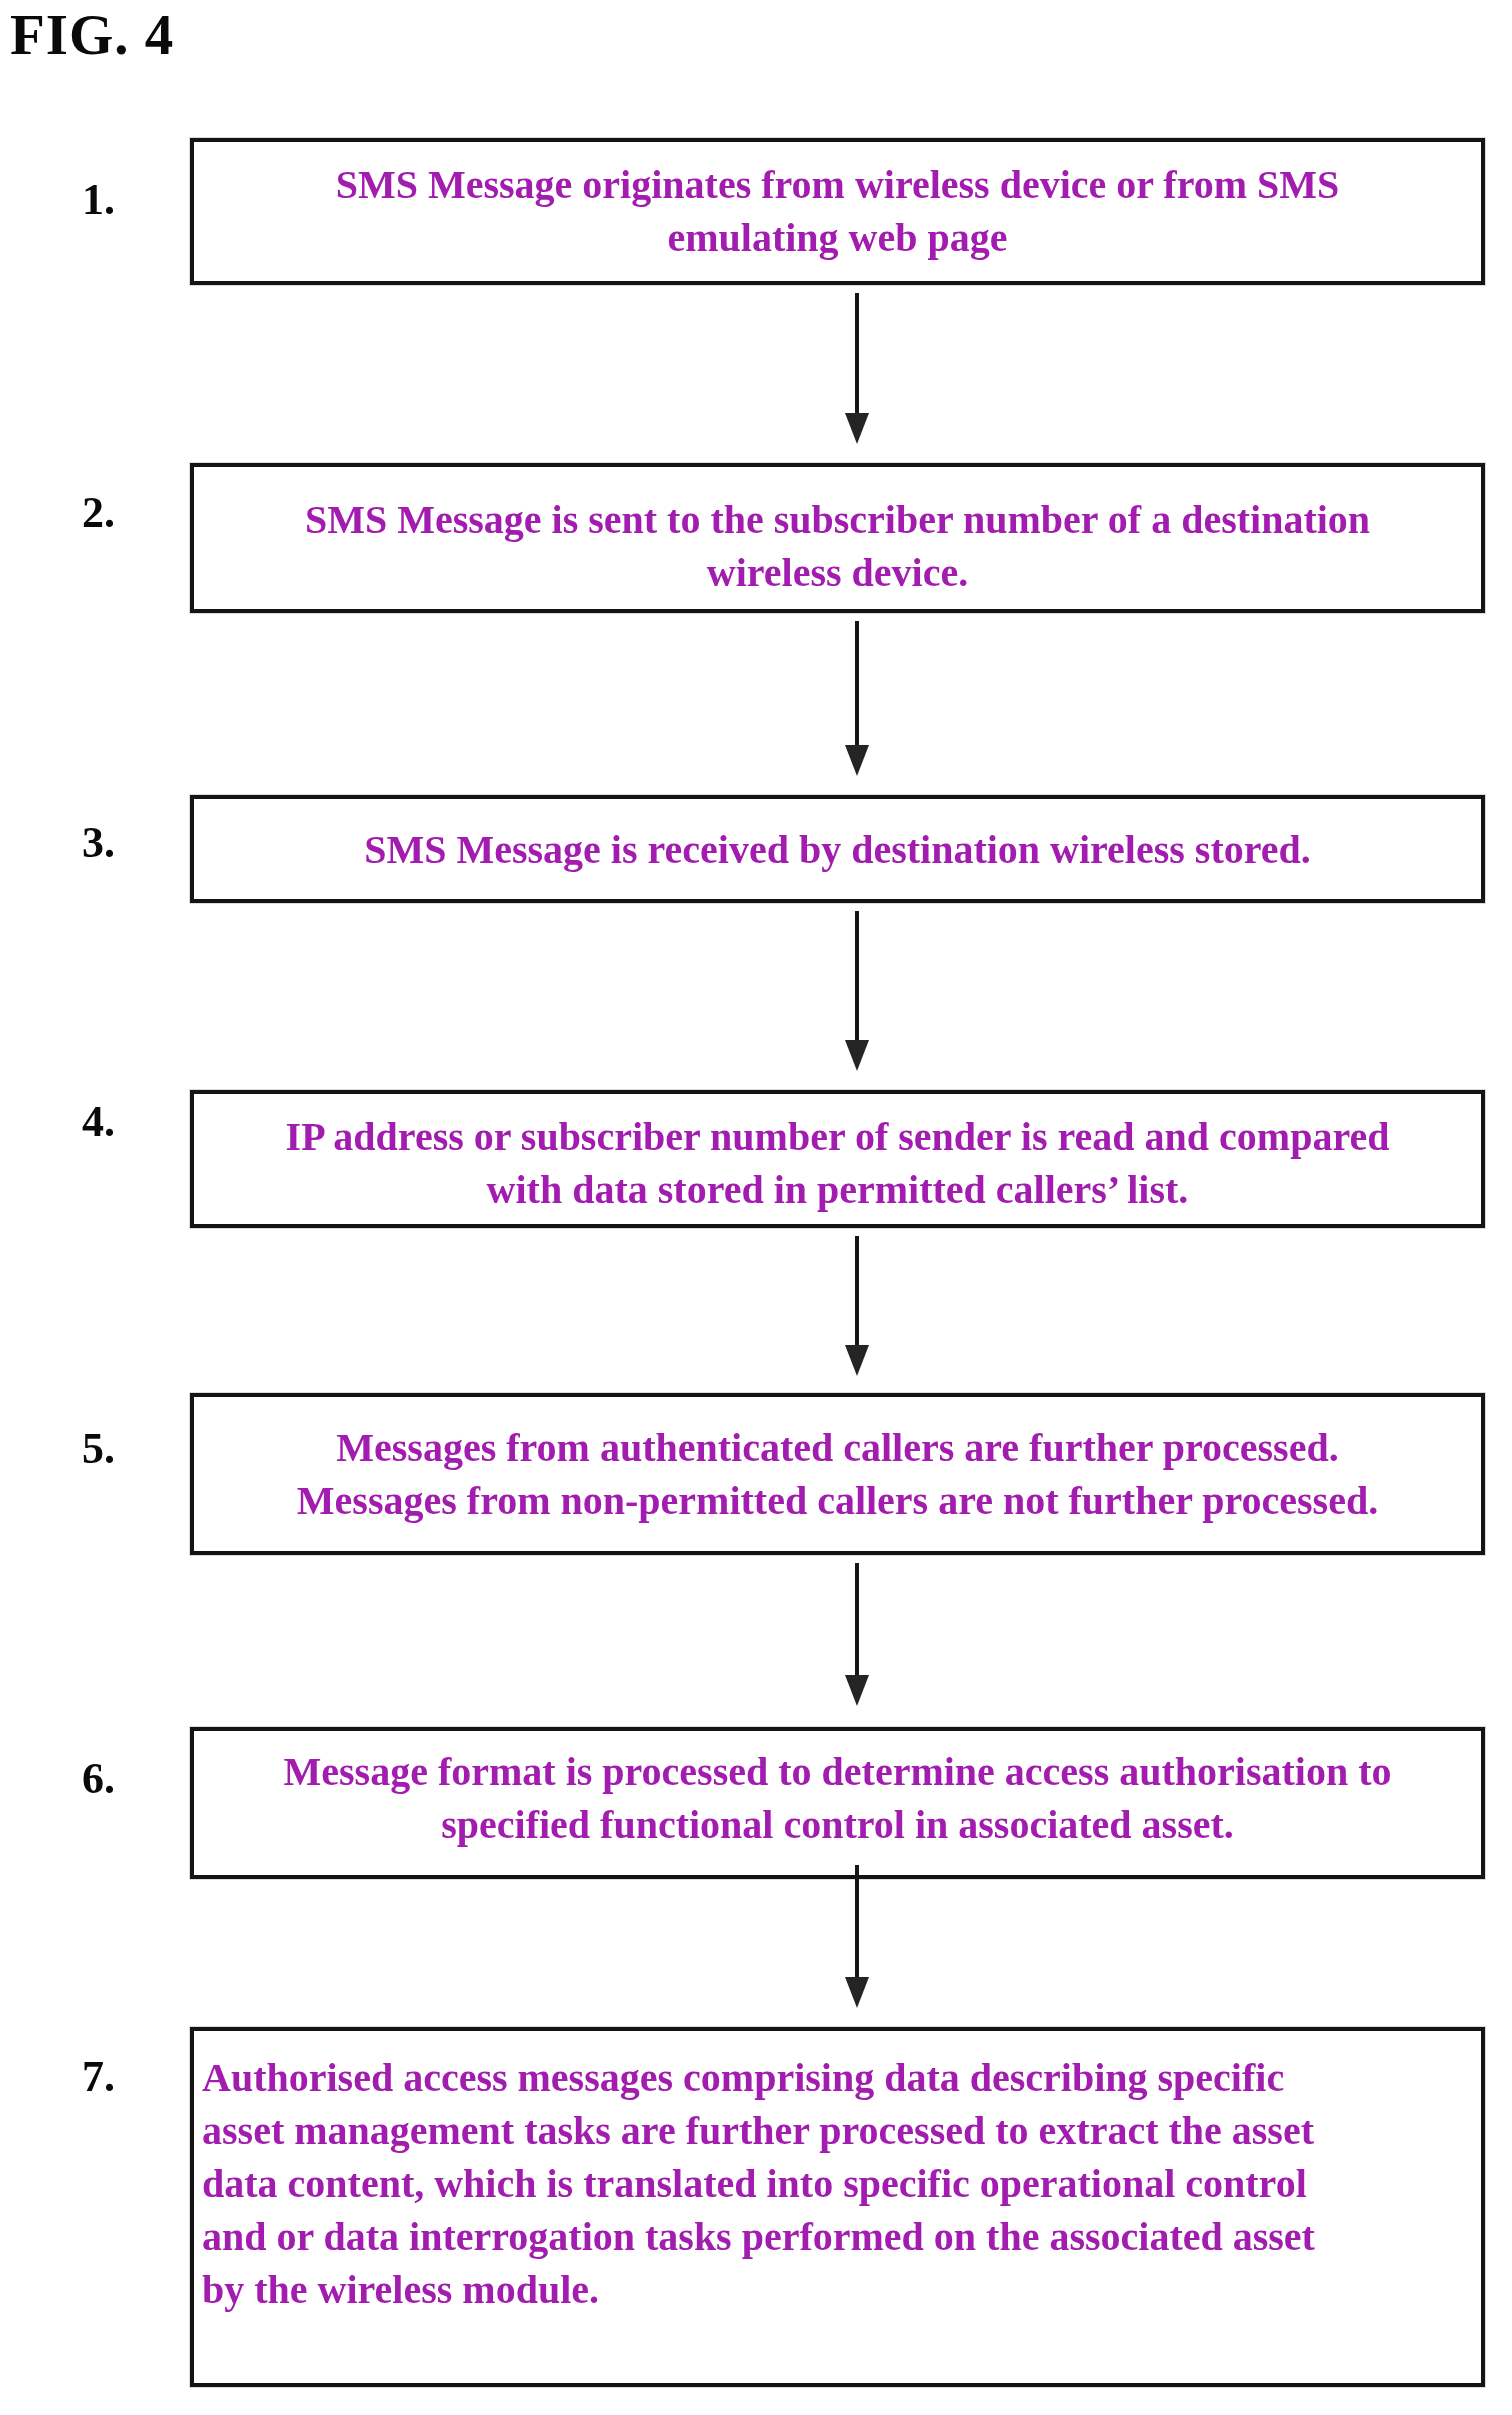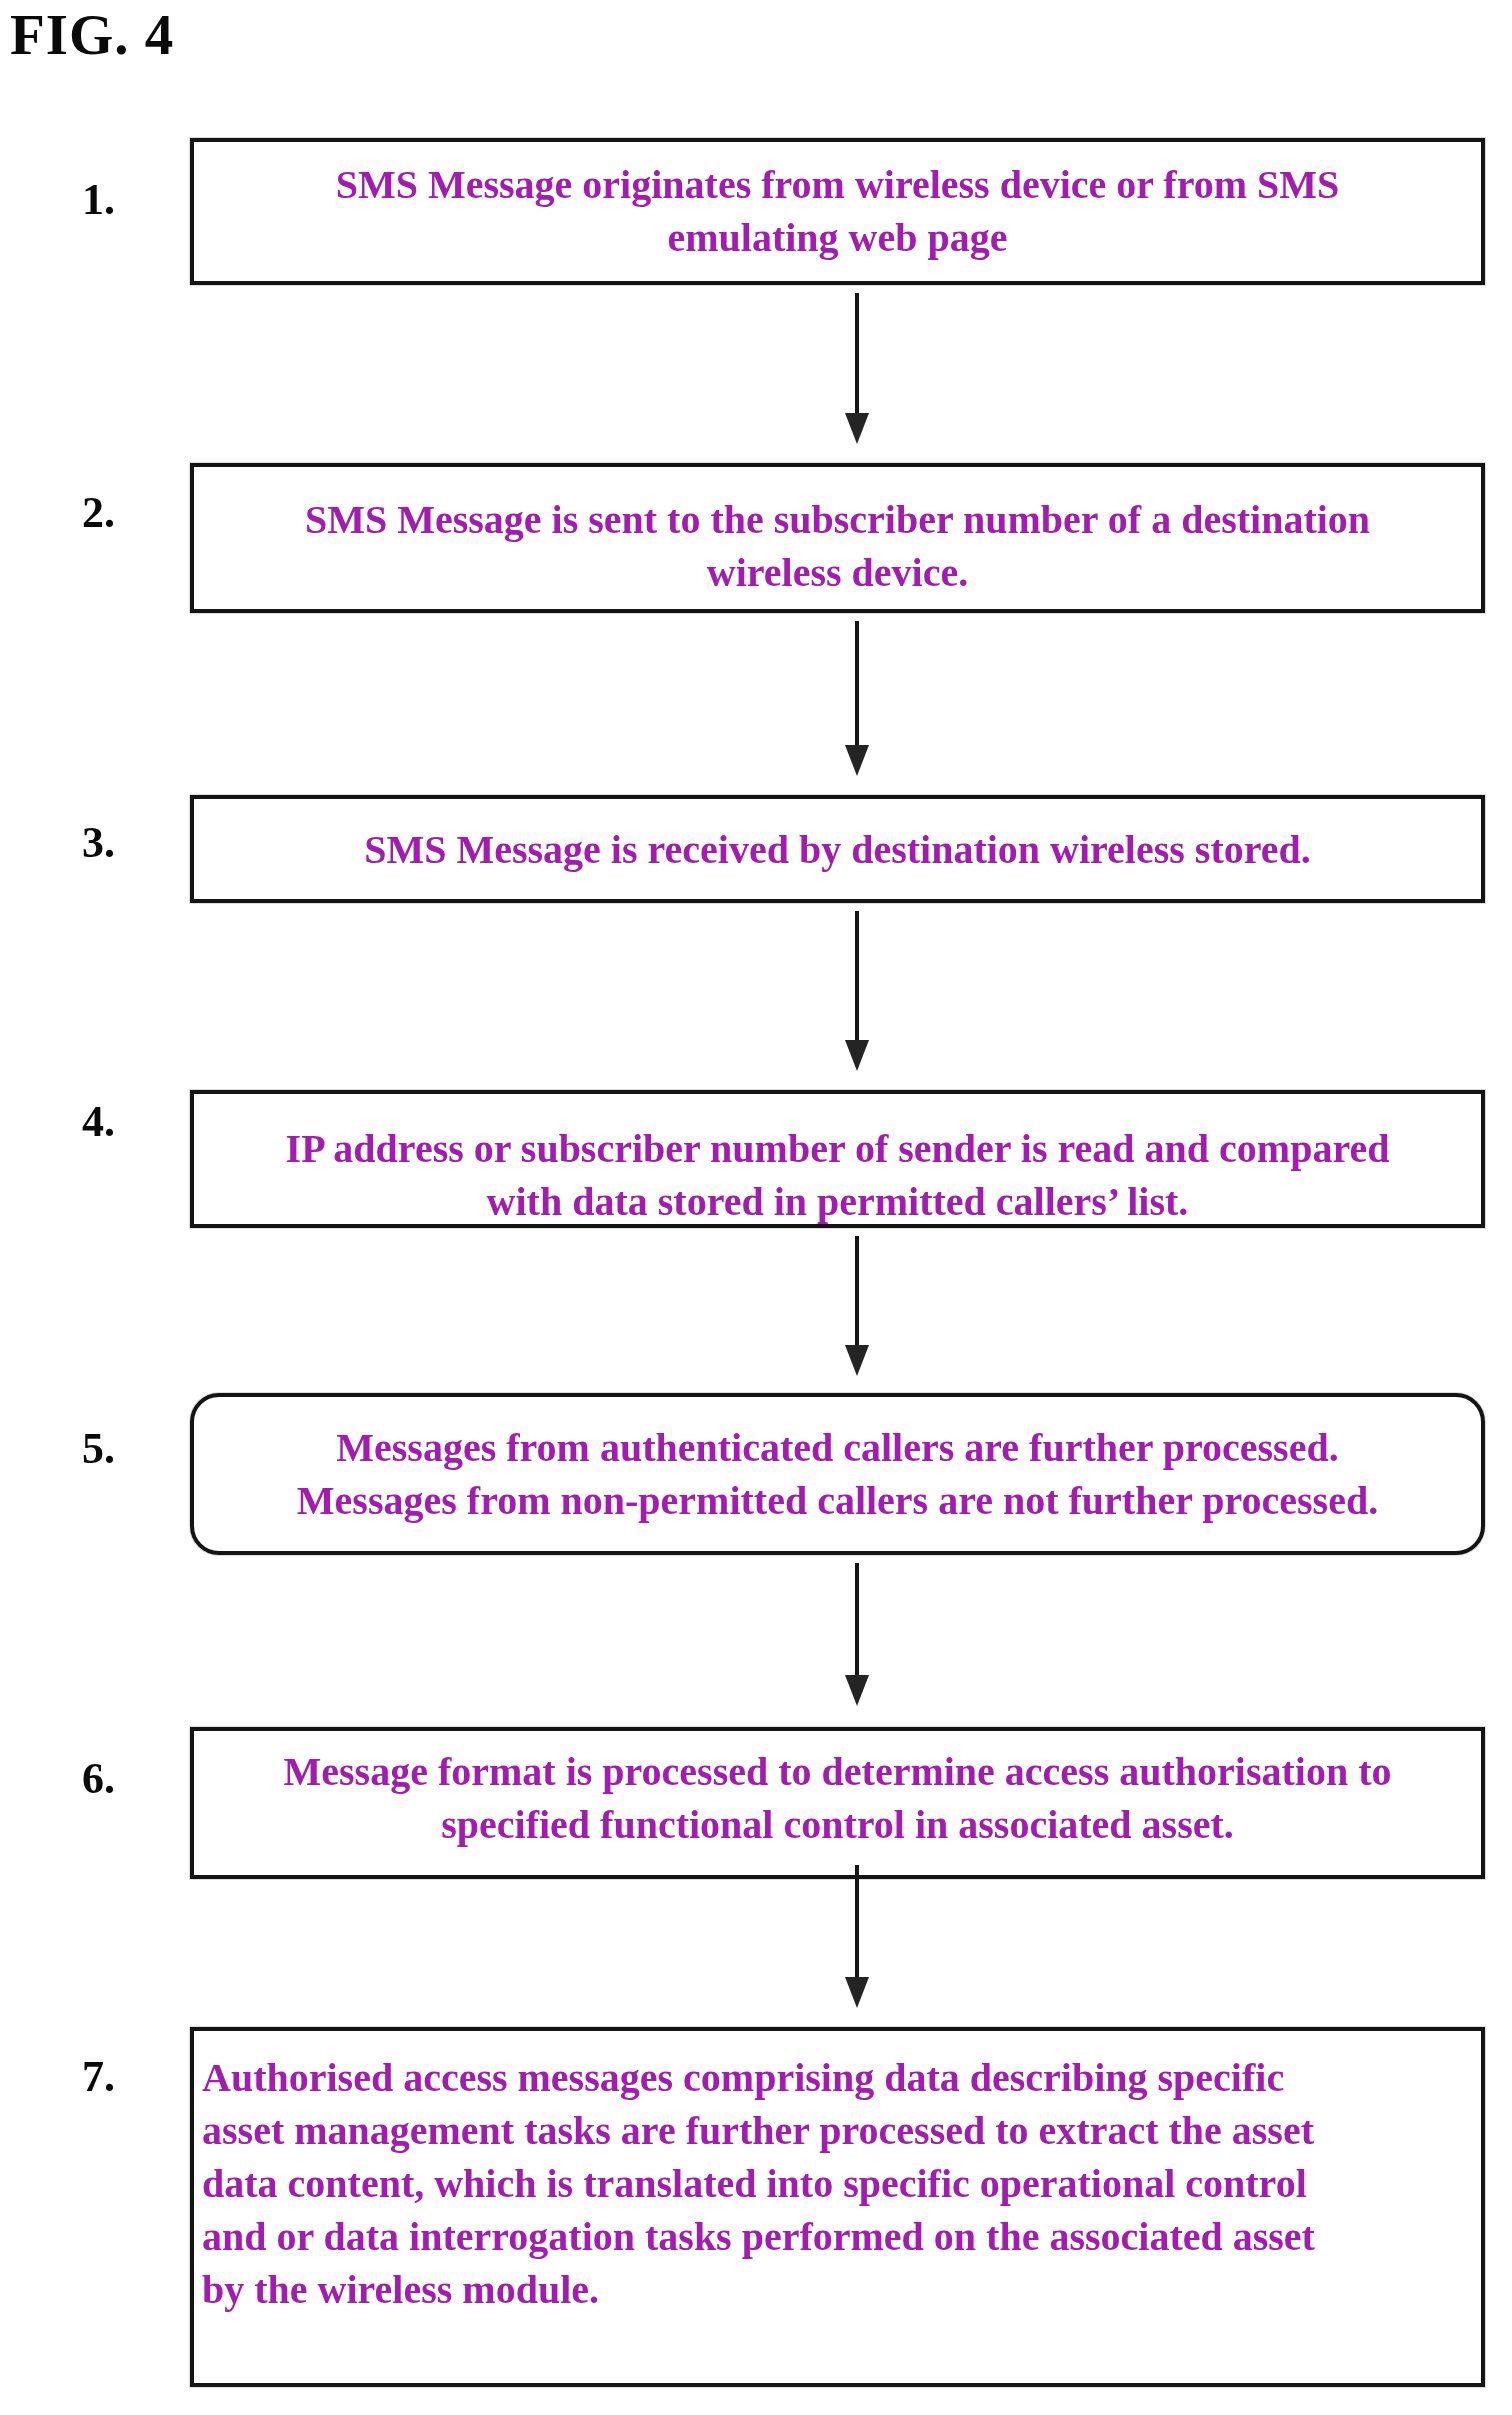--- a/index.html
+++ b/index.html
@@ -98,28 +98,28 @@
   <div class="step" style="top: 795px;">
     <div class="num" style="top: 26px;">3.</div>
     <div class="box" style="top: 0px; height: 108px;">
       <div class="txt" style="padding-top: 24px;">SMS Message is received by destination wireless stored.</div>
     </div>
   </div>
 
   <div class="step" style="top: 1090px;">
     <div class="num" style="top: 10px;">4.</div>
     <div class="box" style="top: 0px; height: 138px;">
-      <div class="txt" style="padding-top: 28px;">IP address or subscriber number of sender is read and compared
+      <div class="txt" style="padding-top: 16px;">IP address or subscriber number of sender is read and compared
 with data stored in permitted callers’ list.</div>
     </div>
   </div>
 
   <div class="step" style="top: 1393px;">
     <div class="num" style="top: 34px;">5.</div>
-    <div class="box" style="top: 0px; height: 162px; border-radius: 29px;">
+    <div class="box" style="top: 0px; height: 162px;">
       <div class="txt" style="padding-top: 24px;">Messages from authenticated callers are further processed.
 Messages from non-permitted callers are not further processed.</div>
     </div>
   </div>
 
   <div class="step" style="top: 1727px;">
     <div class="num" style="top: 30px;">6.</div>
     <div class="box" style="top: 0px; height: 152px;">
       <div class="txt" style="padding-top: 14px;">Message format is processed to determine access authorisation to
 specified functional control in associated asset.</div>

